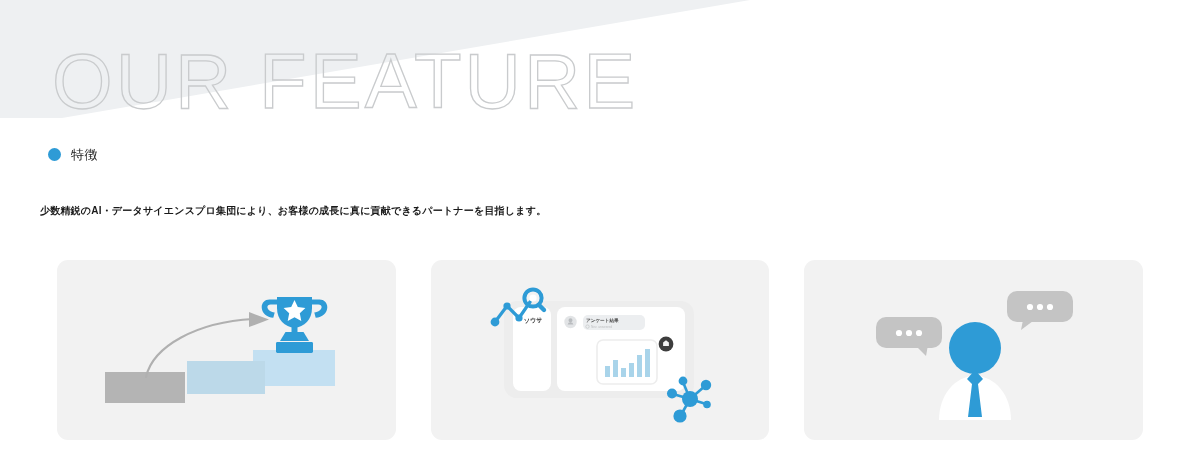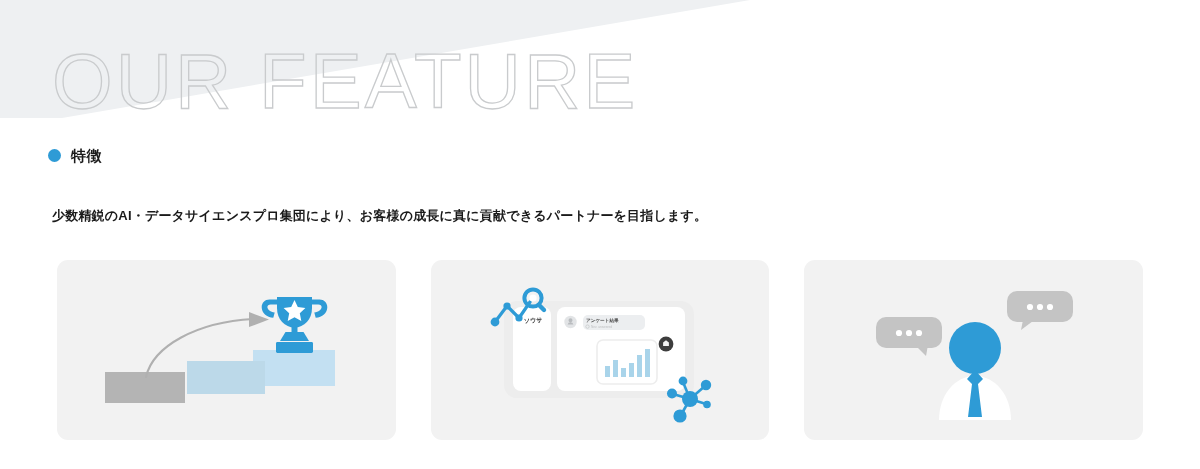--- a/index.html
+++ b/index.html
@@ -49,32 +49,32 @@
     gap: 10px;
   }
   .bullet-dot {
     width: 13px; height: 13px;
     border-radius: 50%;
     background: #2e9bd6;
     display: block;
     flex: none;
   }
   .sub-head-label {
-    font-size: 15px;
-    font-weight: 700;
+    font-size: 13px;
+    font-weight: 400;
     color: #1a1a1a;
     letter-spacing: 0.5px;
     line-height: 1;
   }
 
   
   .lead-text {
     position: absolute;
-    left: 52px; top: 193px;
-    font-size: 13px;
+    left: 40px; top: 193px;
+    font-size: 10px;
     font-weight: 700;
     color: #1a1a1a;
     letter-spacing: 0.2px;
     line-height: 1.5;
     white-space: nowrap;
   }
 
   
   .card-row {
     position: absolute;

